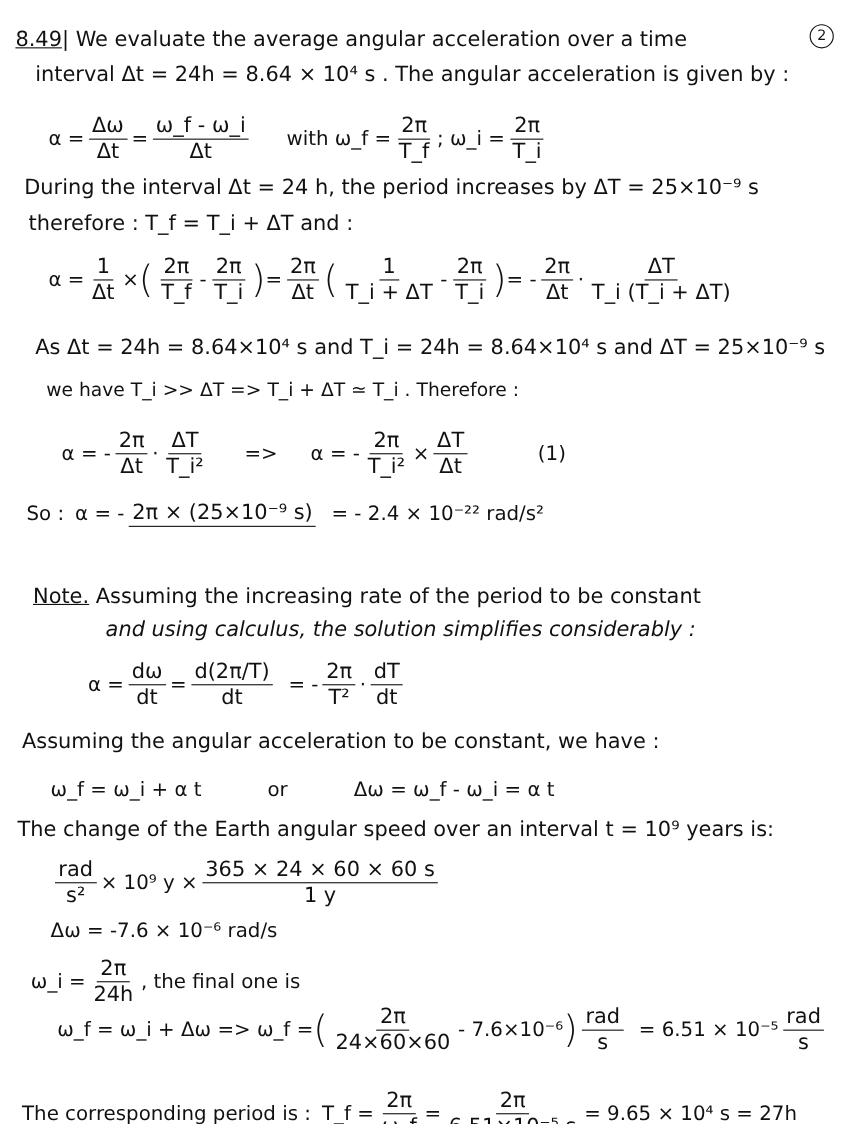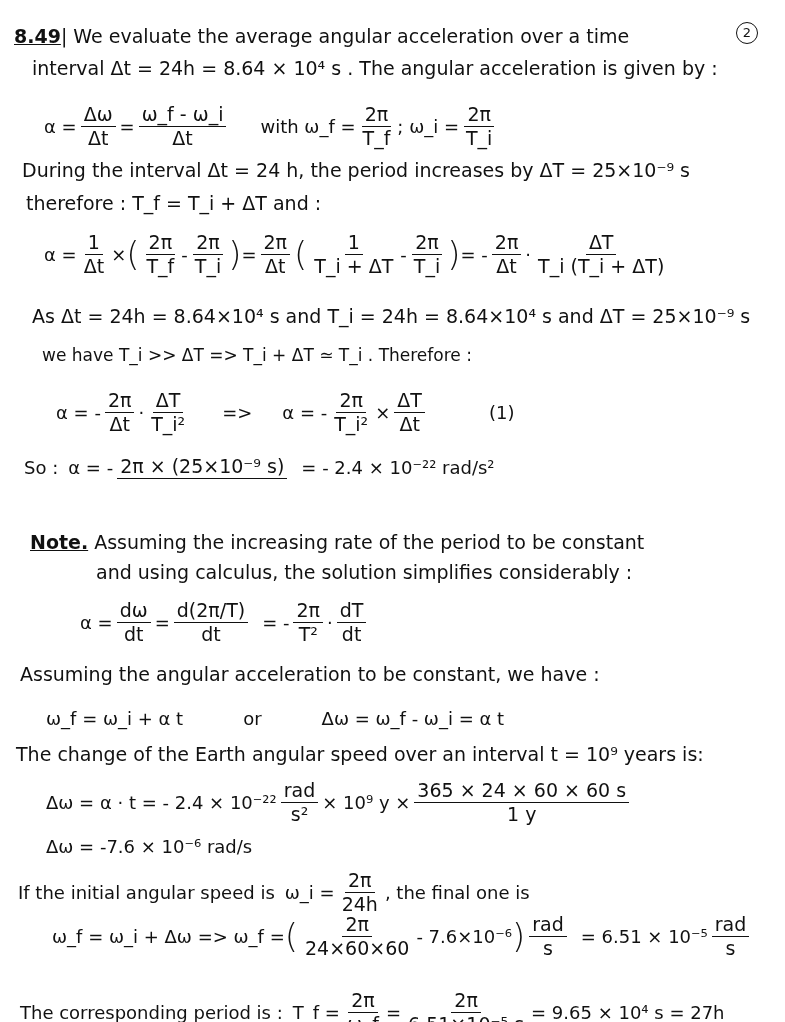--- a/index.html
+++ b/index.html
@@ -1,21 +1,21 @@
 <!DOCTYPE html>
 <html><head>
   <meta charset="utf-8">
   <style>
     html, body { margin: 0; padding: 0; background: #ffffff; }
     body {
       width: 785px; height: 1022px; position: relative; overflow: hidden;
       font-family: "DejaVu Sans", sans-serif; color: #111; font-size: 19px;
     }
     .line { position: absolute; white-space: nowrap; line-height: 1.15; }
-    .u { text-decoration: underline; font-weight: bold; }
+    .u { text-decoration: underline; }
     .page-num {
       position: absolute; left: 736px; top: 22px; width: 20px; height: 20px;
       border: 1.5px solid #111; border-radius: 50%;
       font-size: 13px; text-align: center; line-height: 20px;
     }
     .eq { position: absolute; display: flex; align-items: center; white-space: nowrap; font-size: 18px; }
     .frac { display: inline-flex; flex-direction: column; align-items: center; margin: 0 4px; font-size: 19px; line-height: 1.1; }
     .frac .num { border-bottom: 1.5px solid #111; padding: 0 3px 1px; }
     .frac .den { padding: 1px 3px 0; }
     .sp { display: inline-block; width: 10px; }
@@ -146,21 +146,21 @@
       <span class="num">2π × (25×10⁻⁹ s)</span>
     </span>
   <span class="sp"></span>
   <span>= - 2.4 × 10⁻²² rad/s²</span>
 </div>
 
 <div class="line" style="left:30px;top:532px;">
   <span class="u">Note.</span>
   <span>Assuming the increasing rate of the period to be constant</span>
 </div>
-<div class="line" style="left:96px;top:562px;">and using calculus, the solution simplifies considerably :</div>
+<div class="line" style="left:96px;top:562px;font-style:italic;">and using calculus, the solution simplifies considerably :</div>
 
 <div class="eq" style="left:80px;top:600px;">
   <span>α =</span>
   <span class="frac">
       <span class="num">dω</span>
       <span class="den">dt</span>
     </span>
   <span>=</span>
   <span class="frac">
       <span class="num">d(2π/T)</span>
@@ -187,36 +187,34 @@
     <span class="sp2"></span>
   <span>or</span>
     <span class="sp2"></span>
     <span class="sp2"></span>
   <span>Δω = ω_f - ω_i = α t</span>
 </div>
 
 <div class="line" style="left:16px;top:744px;">The change of the Earth angular speed over an interval t = 10⁹ years is:</div>
 
 <div class="eq" style="left:46px;top:780px;">
-  <span>Δω = α · t = - 2.4 × 10⁻²²</span>
   <span class="frac">
       <span class="num">rad</span>
       <span class="den">s²</span>
     </span>
   <span>× 10⁹ y ×</span>
   <span class="frac">
       <span class="num">365 × 24 × 60 × 60 s</span>
       <span class="den">1 y</span>
     </span>
 </div>
 
 <div class="eq" style="left:46px;top:812px;margin-top:24px;">Δω = -7.6 × 10⁻⁶ rad/s</div>
 
 <div class="eq" style="left:18px;top:870px;">
-  <span>If the initial angular speed is</span>
     <span class="sp"></span>
   <span>ω_i =</span>
   <span class="frac">
       <span class="num">2π</span>
       <span class="den">24h</span>
     </span>
   <span>, the final one is</span>
 </div>
 
 <div class="eq" style="left:52px;top:914px;">

